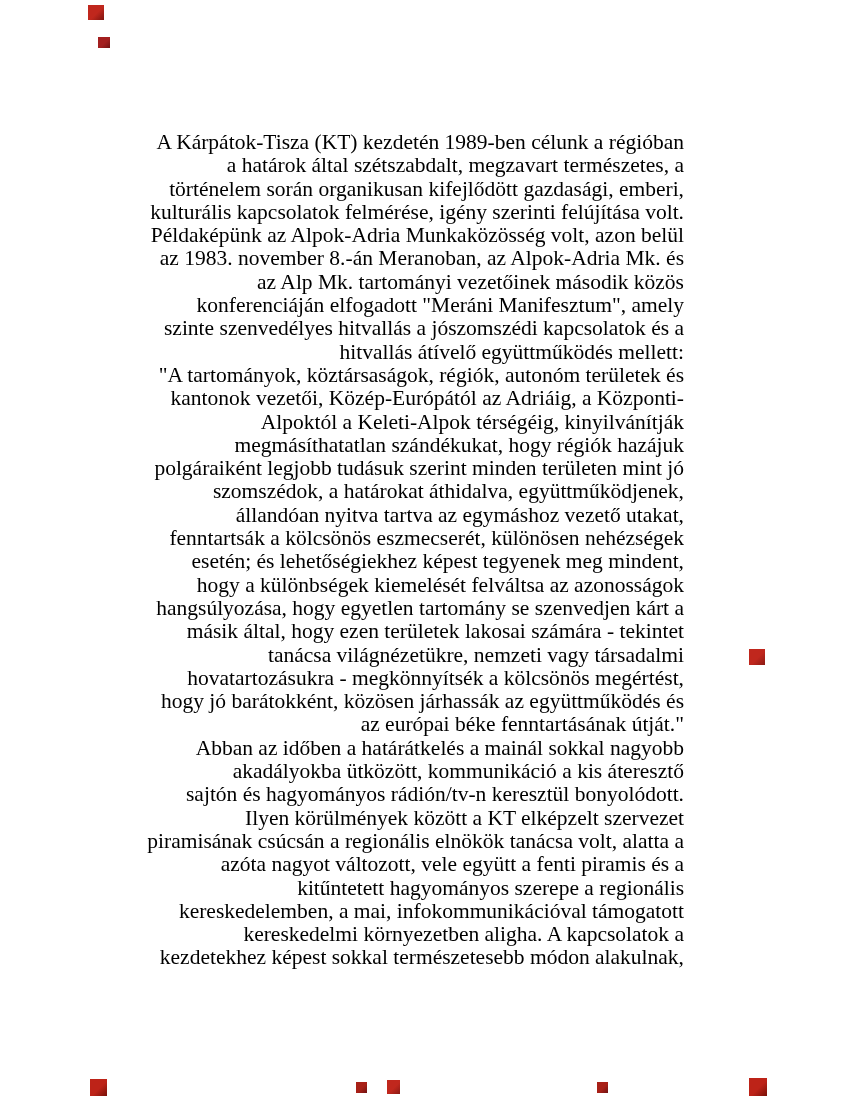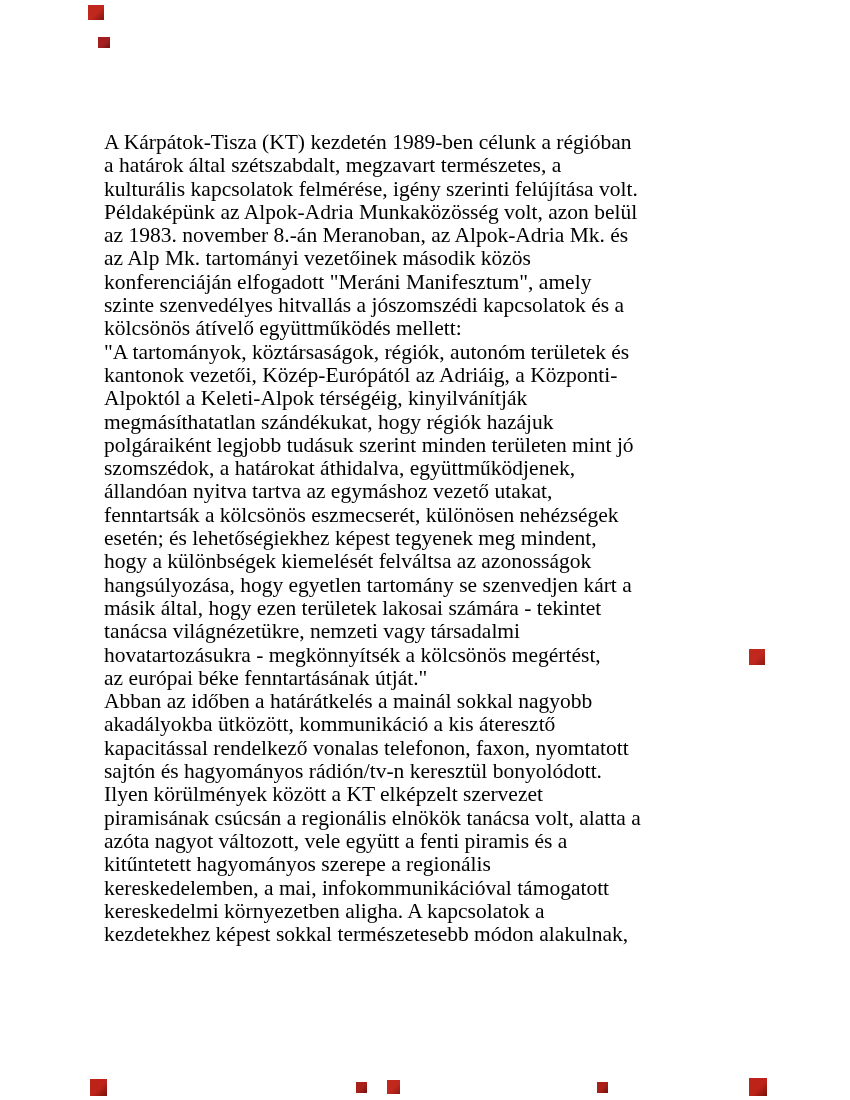--- a/index.html
+++ b/index.html
@@ -27,65 +27,67 @@
     top: 131px;
     width: 580px;
     color: #000000;
     font-size: 21.5px;
     line-height: 23.3px;
     font-family: "Liberation Serif", serif;
   }
   .text-column .line {
     white-space: nowrap;
     height: 23.3px;
+    text-align: right;
   }
   .artifact-layer {
     position: absolute;
     left: 0; top: 0;
     width: 850px;
     height: 1100px;
     pointer-events: none;
   }
   .artifact-layer .mark {
     position: absolute;
     display: block;
   }
 </style>
 </head>
 <body>
 
 <div class="page">
   <div class="text-column">
       <div class="line">A Kárpátok-Tisza (KT) kezdetén 1989-ben célunk a régióban</div>
       <div class="line">a határok által szétszabdalt, megzavart természetes, a</div>
+      <div class="line">történelem során organikusan kifejlődött gazdasági, emberi,</div>
       <div class="line">kulturális kapcsolatok felmérése, igény szerinti felújítása volt.</div>
       <div class="line">Példaképünk az Alpok-Adria Munkaközösség volt, azon belül</div>
       <div class="line">az 1983. november 8.-án Meranoban, az Alpok-Adria Mk. és</div>
       <div class="line">az Alp Mk. tartományi vezetőinek második közös</div>
       <div class="line">konferenciáján elfogadott "Meráni Manifesztum", amely</div>
       <div class="line">szinte szenvedélyes hitvallás a jószomszédi kapcsolatok és a</div>
-      <div class="line">kölcsönös átívelő együttműködés mellett:</div>
+      <div class="line">hitvallás átívelő együttműködés mellett:</div>
       <div class="line">"A tartományok, köztársaságok, régiók, autonóm területek és</div>
       <div class="line">kantonok vezetői, Közép-Európától az Adriáig, a Központi-</div>
       <div class="line">Alpoktól a Keleti-Alpok térségéig, kinyilvánítják</div>
       <div class="line">megmásíthatatlan szándékukat, hogy régiók hazájuk</div>
       <div class="line">polgáraiként legjobb tudásuk szerint minden területen mint jó</div>
       <div class="line">szomszédok, a határokat áthidalva, együttműködjenek,</div>
       <div class="line">állandóan nyitva tartva az egymáshoz vezető utakat,</div>
       <div class="line">fenntartsák a kölcsönös eszmecserét, különösen nehézségek</div>
       <div class="line">esetén; és lehetőségiekhez képest tegyenek meg mindent,</div>
       <div class="line">hogy a különbségek kiemelését felváltsa az azonosságok</div>
       <div class="line">hangsúlyozása, hogy egyetlen tartomány se szenvedjen kárt a</div>
       <div class="line">másik által, hogy ezen területek lakosai számára - tekintet</div>
       <div class="line">tanácsa világnézetükre, nemzeti vagy társadalmi</div>
       <div class="line">hovatartozásukra - megkönnyítsék a kölcsönös megértést,</div>
+      <div class="line">hogy jó barátokként, közösen járhassák az együttműködés és</div>
       <div class="line">az európai béke fenntartásának útját."</div>
       <div class="line">Abban az időben a határátkelés a mainál sokkal nagyobb</div>
       <div class="line">akadályokba ütközött, kommunikáció a kis áteresztő</div>
-      <div class="line">kapacitással rendelkező vonalas telefonon, faxon, nyomtatott</div>
       <div class="line">sajtón és hagyományos rádión/tv-n keresztül bonyolódott.</div>
       <div class="line">Ilyen körülmények között a KT elképzelt szervezet</div>
       <div class="line">piramisának csúcsán a regionális elnökök tanácsa volt, alatta a</div>
       <div class="line">azóta nagyot változott, vele együtt a fenti piramis és a</div>
       <div class="line">kitűntetett hagyományos szerepe a regionális</div>
       <div class="line">kereskedelemben, a mai, infokommunikációval támogatott</div>
       <div class="line">kereskedelmi környezetben aligha. A kapcsolatok a</div>
       <div class="line">kezdetekhez képest sokkal természetesebb módon alakulnak,</div>
     </div>
   <div class="artifact-layer">

